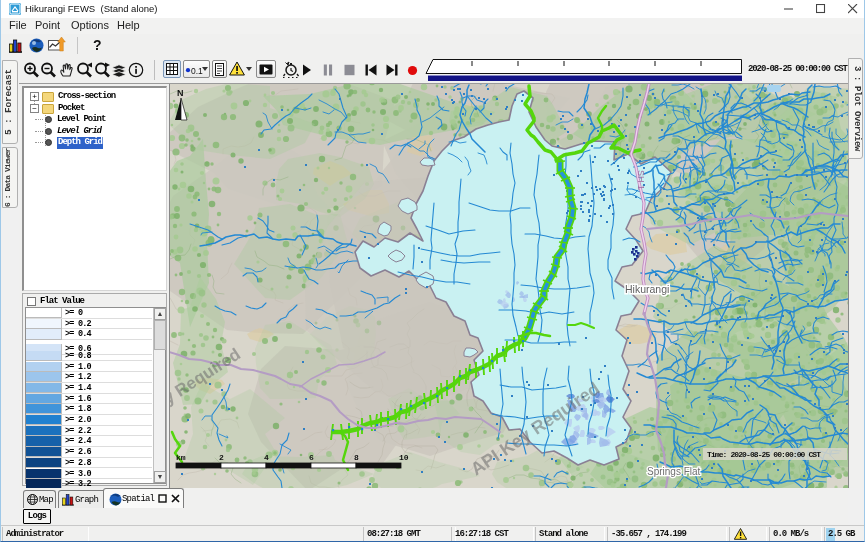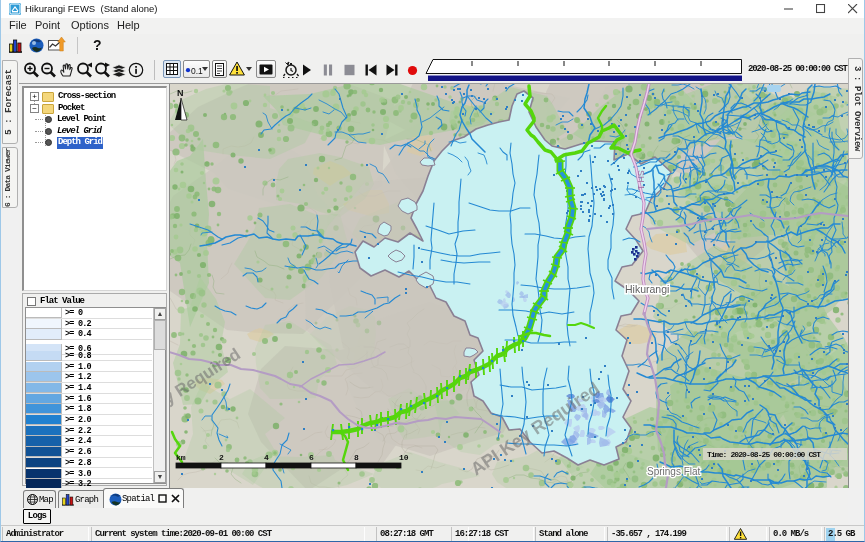--- a/index.html
+++ b/index.html
@@ -2737,22 +2737,21 @@
         <path d="M1 1 L8 8 M8 1 L1 8" stroke="#111" stroke-width="1.7"></path>
       </svg>
  </div>
 </div>
 <div id="logsrow">
     <div id="logsbtn">Logs</div>
   </div>
 
 <div id="status">
  <div class="cell" style="left:1px;width:87px">Administrator</div>
- <div class="cell" style="left:90px;width:274px">Current system time:2020-09-01 00:00 CST</div>
- <div class="cell" style="left:375px;width:93px">08:27:18 GMT</div>
+ <div class="cell" style="left:362px;width:93px">08:27:18 GMT</div>
  <div class="cell" style="left:450px;width:83px">16:27:18 CST</div>
  <div class="cell" style="left:534px;width:70px">Stand alone</div>
  <div class="cell" style="left:606px;width:120px">-35.657 , 174.199</div>
  <div class="cell" style="left:728px;width:38px">
    <svg class="abs" style="left:4px;top:1px" width="13" height="12">
         <path d="M6.5 0.5 L12.7 11.3 L0.3 11.3Z" fill="#ffe13a" stroke="#111" stroke-width="0.9"></path>
         <rect x="5.9" y="3.6" width="1.4" height="4.4" fill="#111"></rect>
         <rect x="5.9" y="9" width="1.4" height="1.4" fill="#111"></rect>
       </svg>
  </div>

